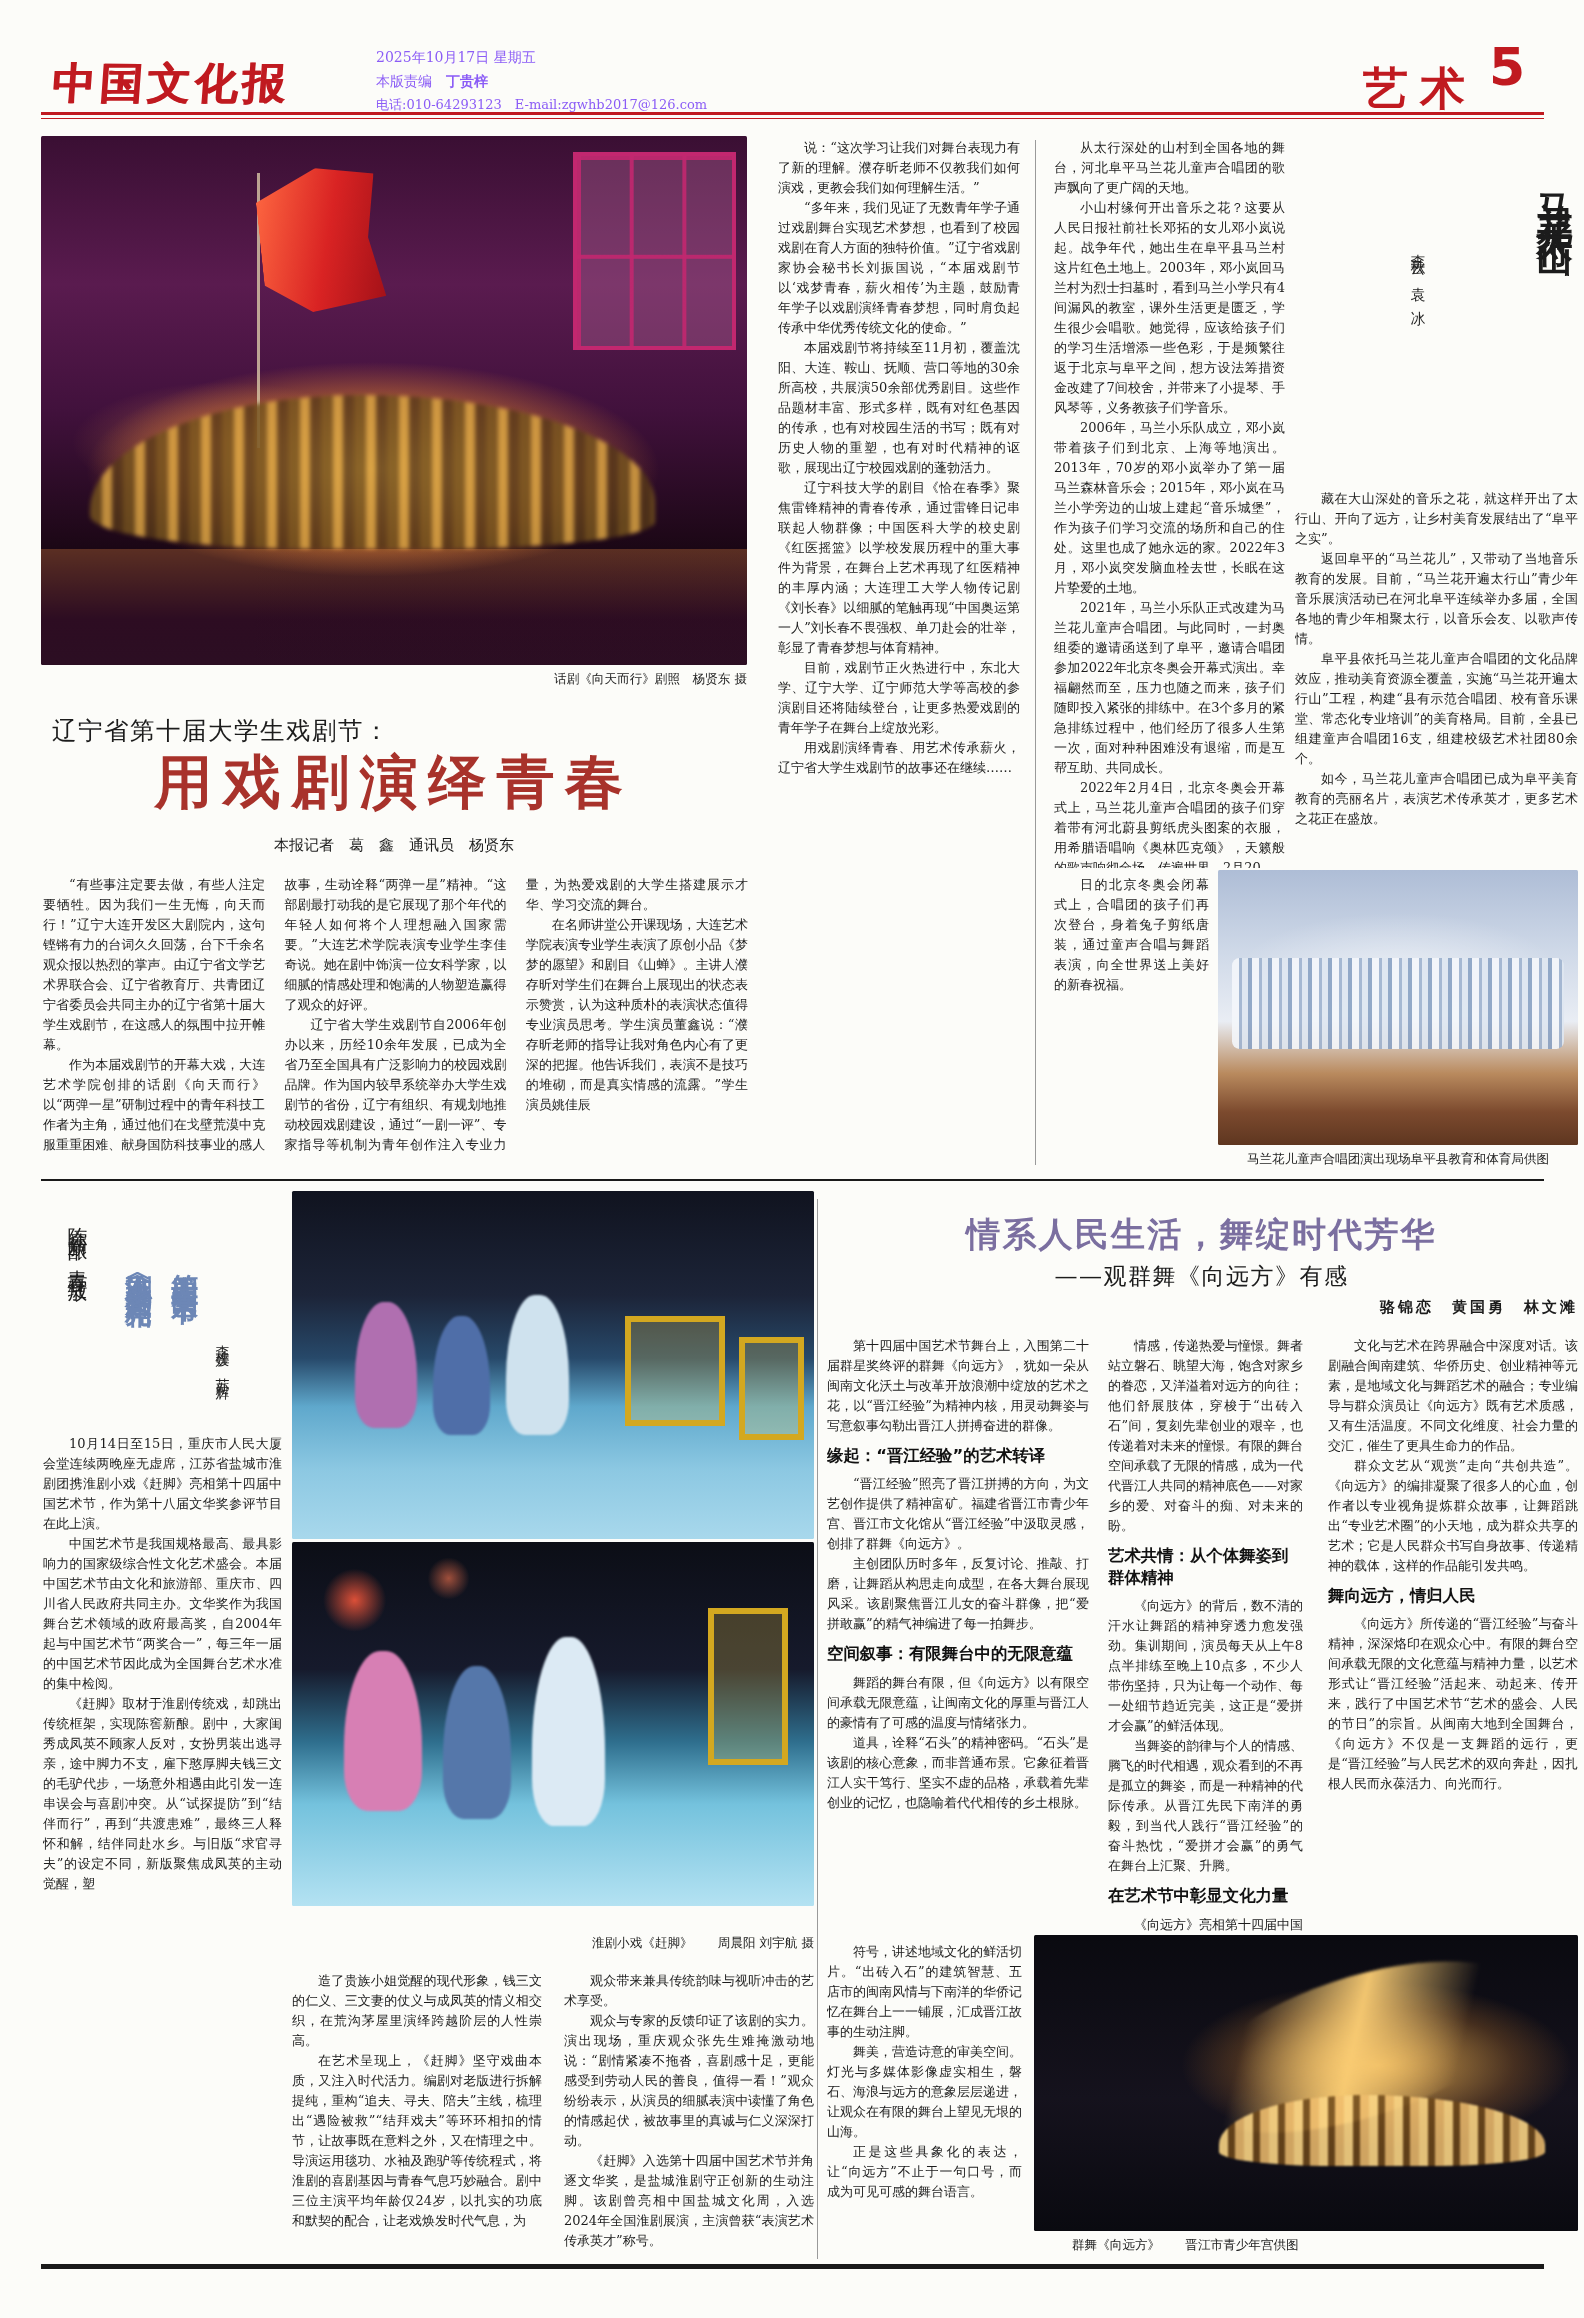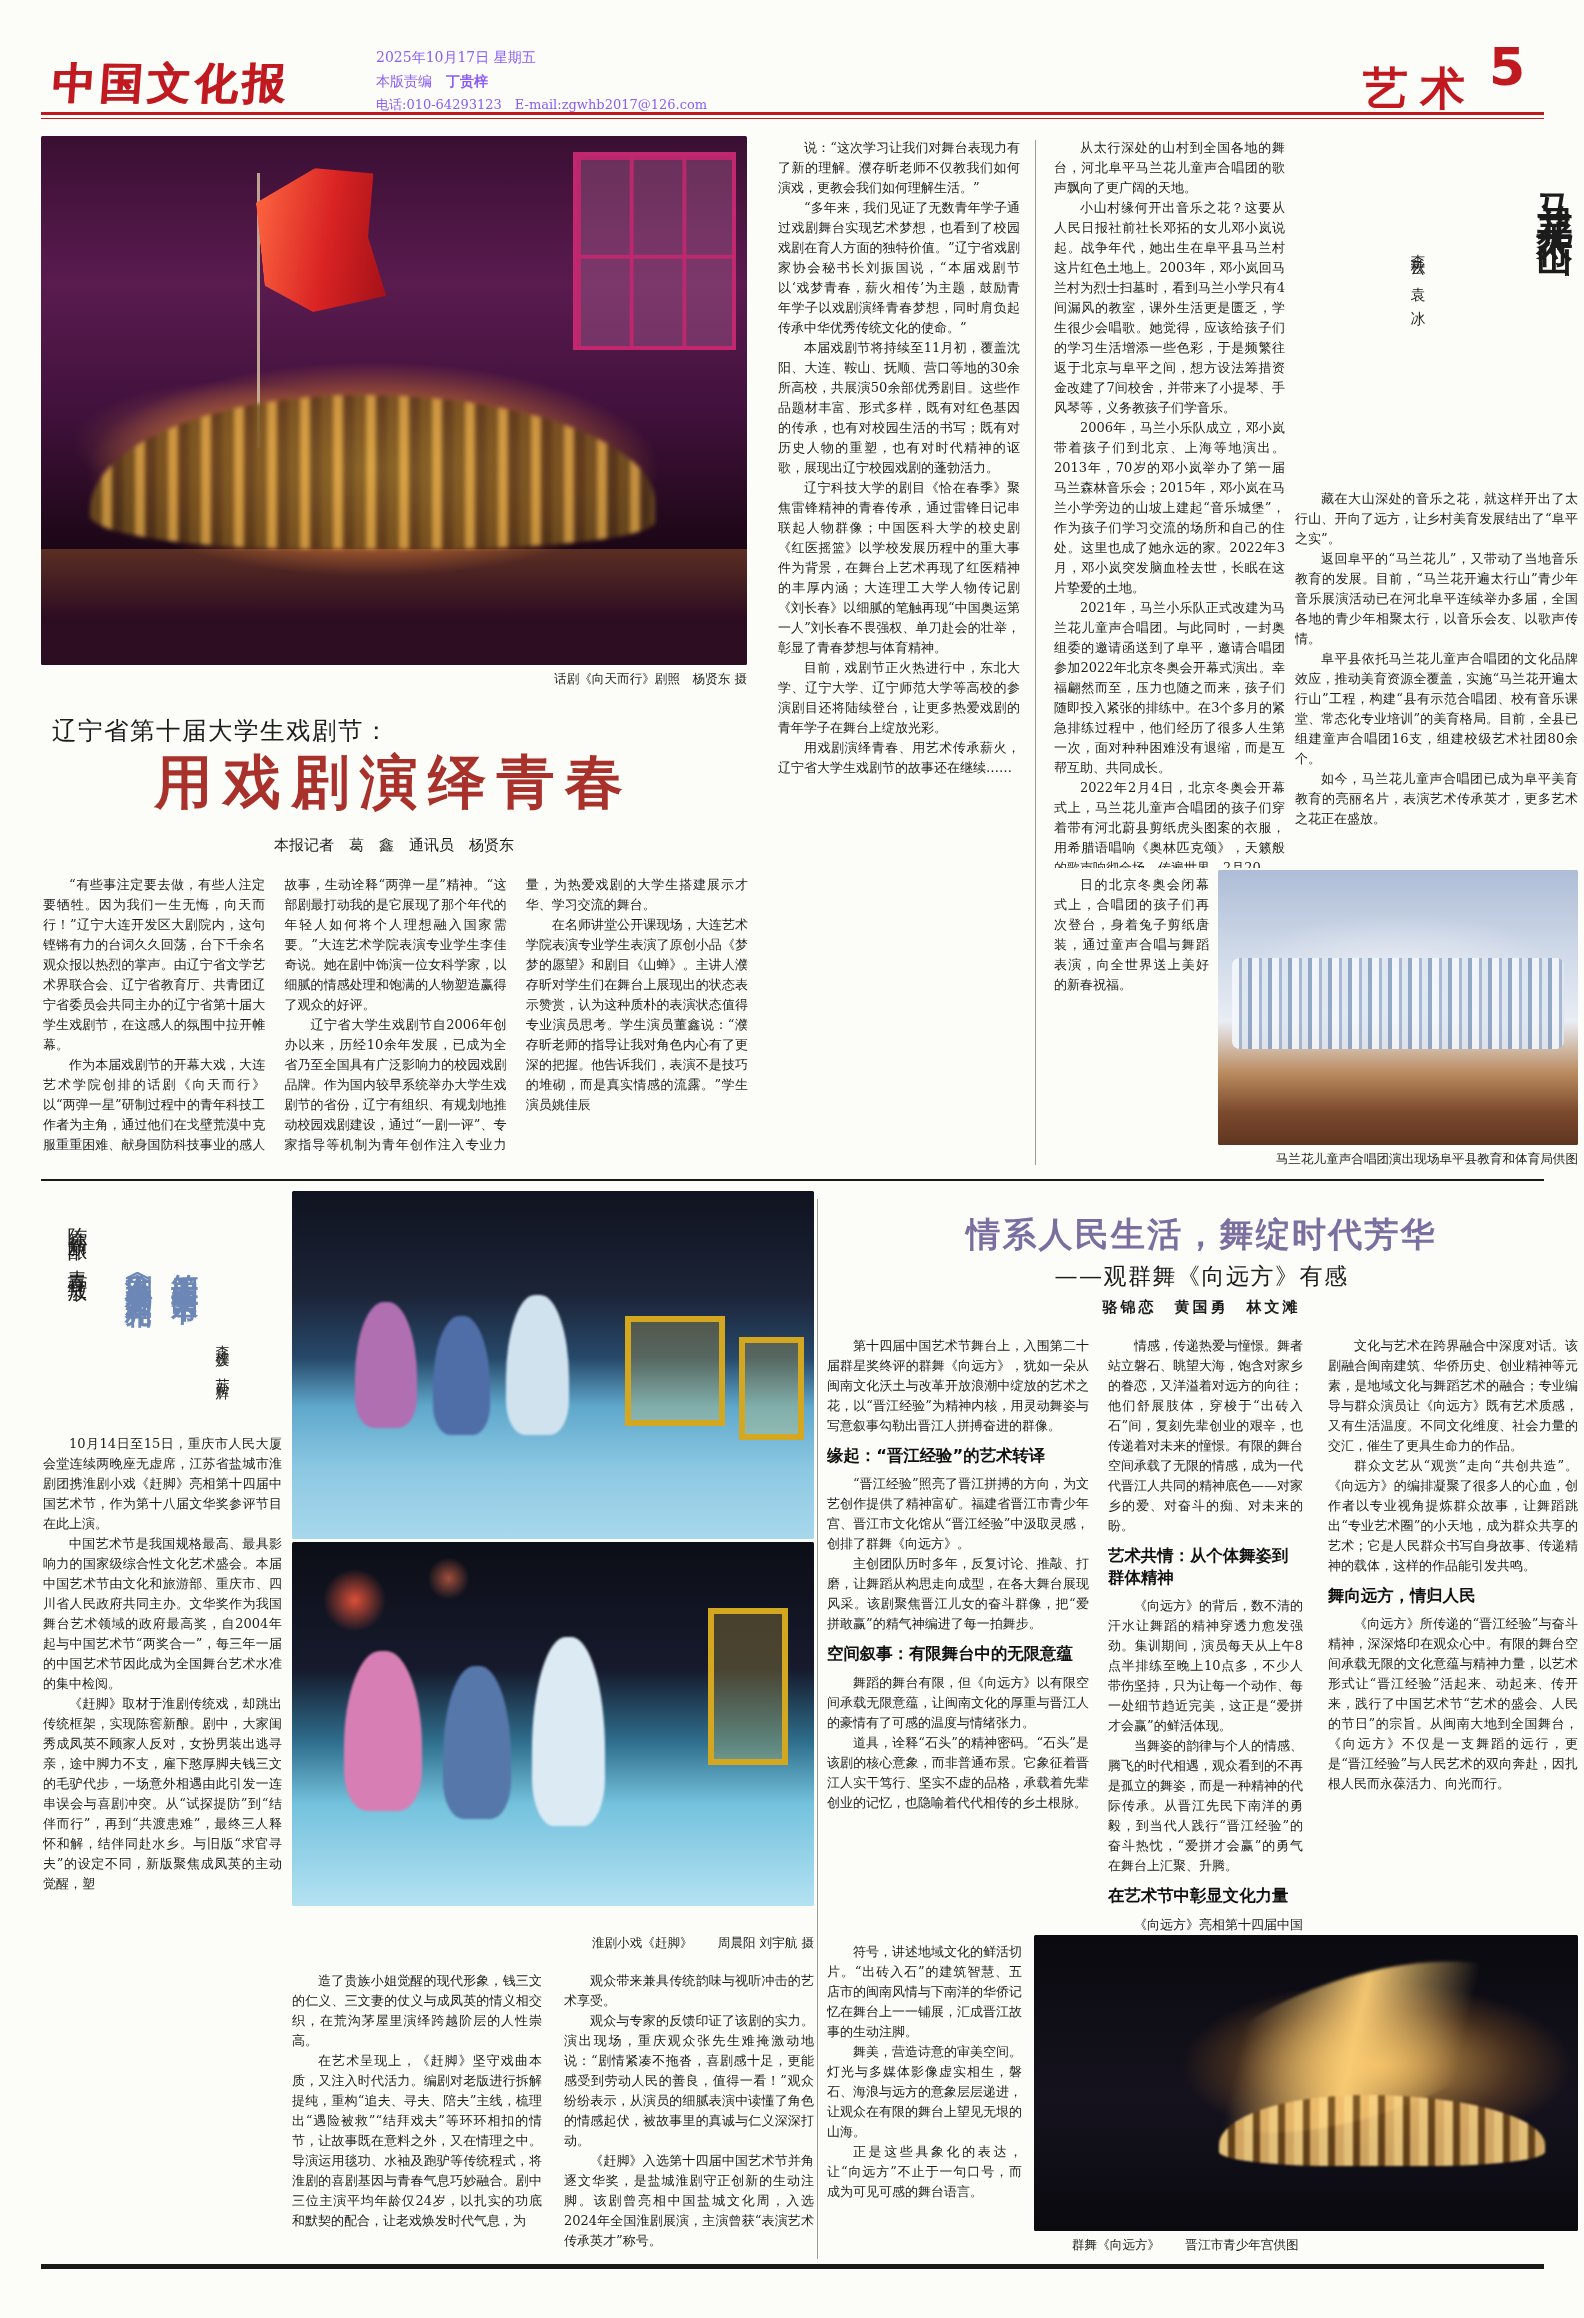--- a/index.html
+++ b/index.html
@@ -30,21 +30,21 @@
   .kicker{font-size:24.5px;letter-spacing:1.5px;}
   .byline{font-size:15px;text-align:center;}
   .vtitle{font-size:36px;font-weight:bold;letter-spacing:7.4px;line-height:1;}
   .vauthors{font-size:15px;letter-spacing:4.5px;color:#222;}
   .gj-head{font-size:27px;font-weight:bold;color:var(--ganjiao-blue,#6d87b6);
            letter-spacing:3px;font-family:"DejaVu Sans","Liberation Sans",sans-serif;}
   .gj-head div{margin-left:10.4px;}
   .xy-head{font-size:34px;font-weight:bold;color:var(--xiang-purple,#7b6fa0);
            text-align:center;letter-spacing:2.2px;font-family:"DejaVu Sans","Liberation Sans",sans-serif;}
   .xy-sub{font-size:23px;text-align:center;letter-spacing:1.5px;}
-  .xy-auth{font-size:15px;font-weight:bold;text-align:center;letter-spacing:3px;
+  .xy-auth{font-size:15px;font-weight:bold;text-align:right;letter-spacing:3px;
            font-family:"DejaVu Sans","Liberation Sans",sans-serif;}
   
   .photo{position:absolute;overflow:hidden;border-radius:1.5px;}
   .photo1{background:
      radial-gradient(ellipse 52% 26% at 47% 63%, rgba(255,195,95,.95), rgba(205,115,50,.55) 55%, transparent 78%),
      radial-gradient(ellipse 30% 16% at 26% 58%, rgba(235,145,75,.5), transparent 72%),
      linear-gradient(180deg,#3a0f33 0%,#5a1b4f 28%,#41113c 52%,#1b0715 78%,#2c0e23 100%);}
   .flag{position:absolute;left:31%;top:6%;width:17%;height:27%;
         background:linear-gradient(105deg,#ff6a42,#d92323 55%,#a31118);
         clip-path:polygon(0 20%,52% 0,100% 8%,90% 52%,100% 94%,38% 100%,0 78%);
@@ -75,21 +75,21 @@
   .fig{position:absolute;border-radius:46% 46% 30% 30%/60% 60% 25% 25%;filter:blur(1.1px);}
   .photo5{background:
      radial-gradient(ellipse 46% 36% at 63% 44%, rgba(242,184,86,.9), rgba(165,104,42,.35) 55%, transparent 78%),
      linear-gradient(180deg,#0a0a10 0%,#15121d 55%,#0a0a10 100%);}
   .swoosh{position:absolute;left:28%;top:14%;width:64%;height:48%;border-radius:50%;
      background:linear-gradient(100deg,transparent 15%,rgba(252,206,116,.95) 48%,transparent 80%);
      transform:rotate(-14deg) skewX(-18deg);filter:blur(1.5px);}
   .dancers{position:absolute;left:34%;right:6%;bottom:22%;height:24%;opacity:.95;filter:blur(1.1px);
      background:repeating-linear-gradient(90deg,rgba(250,212,132,.95) 0 9px,rgba(110,72,26,.9) 9px 16.4px,rgba(240,190,110,.9) 16.4px 25px);
      border-radius:45% 55% 35% 35%/70% 70% 20% 20%;}
-  .cap-flex{display:flex;justify-content:flex-end;}
+  .cap-flex{display:flex;justify-content:center;}
   .cap-right{text-align:right;}
 </style>
 </head>
 <body>
 
 <div class="page">
 
   <div class="abs masthead" style="left:52px;top:55px;width:342px;height:59px;">中国文化报</div>
   <div class="abs hdr-small" style="left:376px;top:46px;width:476px;">2025年10月17日  星期五</div>
   <div class="abs hdr-small" style="left:376px;top:70px;width:476px;">

